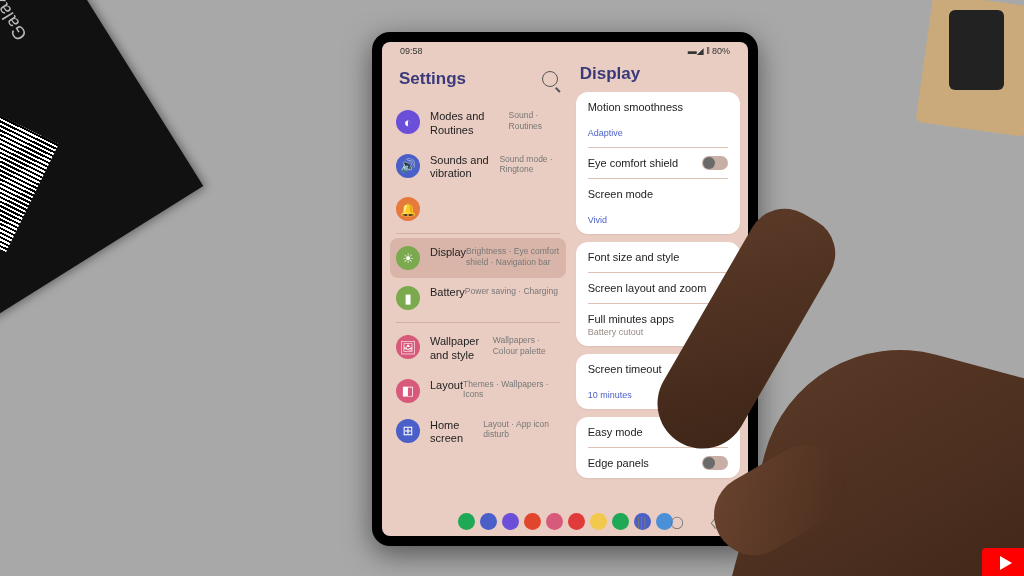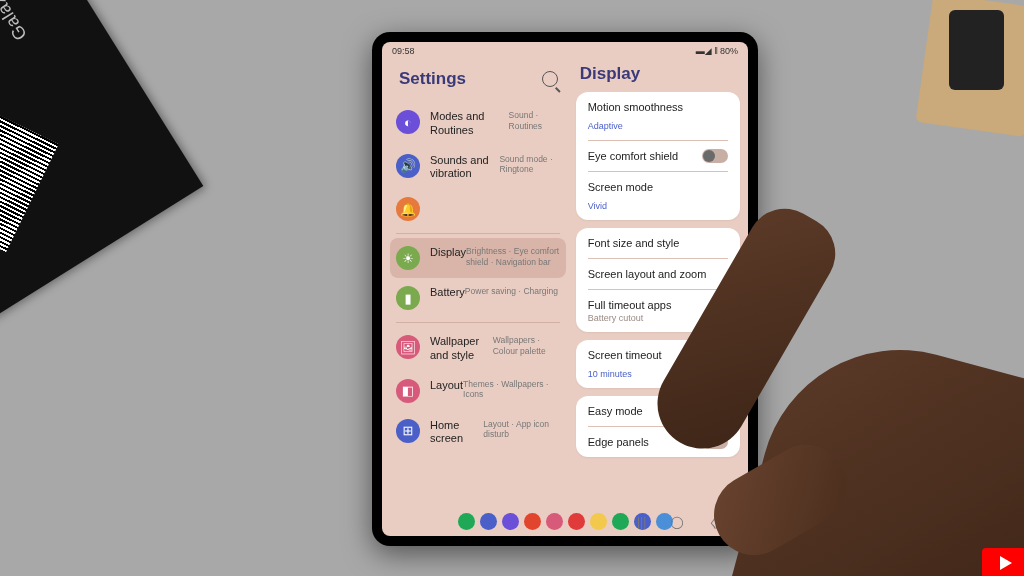--- a/index.html
+++ b/index.html
@@ -7,21 +7,21 @@
   .box-text{position:absolute;left:14px;top:44px;color:#bcbcbc;font-size:18px;font-weight:400;transform:rotate(-122deg);transform-origin:left top;letter-spacing:.5px}
   .barcode{position:absolute;left:60px;top:135px;width:120px;height:70px;background:repeating-linear-gradient(90deg,#fff 0 2px,#000 2px 4px);transform:rotate(-32deg)}
   .desk-obj{position:absolute;right:-10px;top:0;width:110px;height:130px;background:#caa97a;transform:rotate(8deg);border-radius:6px}
   .desk-obj2{position:absolute;right:20px;top:10px;width:55px;height:80px;background:#222;border-radius:6px}
   .yt{position:absolute;right:-2px;bottom:-2px;width:44px;height:30px;background:#f00;border-radius:4px}
   .yt:before{content:"";position:absolute;left:18px;top:8px;border-left:12px solid #fff;border-top:7px solid transparent;border-bottom:7px solid transparent}
 
   .device{position:absolute;left:372px;top:32px;width:386px;height:514px;background:#000;border-radius:18px;box-shadow:0 8px 28px rgba(0,0,0,.5)}
   .screen{position:absolute;left:10px;top:10px;right:10px;bottom:10px;background:#e9cdc2;border-radius:8px;overflow:hidden;display:flex;flex-direction:column}
 
-  .sbar{display:flex;justify-content:space-between;font-size:9px;padding:4px 10px;color:#333}
+  .sbar{display:flex;justify-content:space-between;font-size:9px;padding:4px 18px;color:#333}
   .sbar .r{display:flex;gap:2px;align-items:center}
 
   .cols{flex:1;display:flex;overflow:hidden}
   .left{width:48%;display:flex;flex-direction:column;padding:0 6px 0 8px}
   .right{flex:1;display:flex;flex-direction:column;padding:0 8px 0 4px}
 
   .lhead{display:flex;justify-content:space-between;align-items:center;padding:4px 8px 8px 4px}
   .lhead h1{margin:5px;font-size:17px;font-weight:700;color:#3a3a7a}
   .sicon{width:14px;height:14px;border:1.5px solid #555;border-radius:50%;position:relative}
   .sicon:after{content:"";position:absolute;right:-4px;bottom:-4px;width:6px;height:1.5px;background:#555;transform:rotate(45deg)}
@@ -33,21 +33,21 @@
   .item.sel{background:#d9b5a9}
   .ic{width:24px;height:24px;border-radius:50%;flex-shrink:0;display:flex;align-items:center;justify-content:center;color:#fff;font-size:13px}
   .item .txt{display:flex;flex-direction:row;line-height:1.25}
   .item .t{font-size:11px;color:#222}
   .item .s{font-size:8.5px;color:#777}
   .divL{height:1px;background:#d2b0a4;margin:4px 6px}
 
   .card{background:#ffffff;border-radius:12px;margin-bottom:8px;box-shadow:0 1px 2px rgba(0,0,0,.06)}
   .row{padding:9px 12px;display:flex;flex-direction:column;position:relative}
   .row .t{font-size:11px;color:#222}
-  .row .v{font-size:9px;color:#4a5fc8;margin-top:8px}
+  .row .v{font-size:9px;color:#4a5fc8;margin-top:15px}
   .row .d{font-size:9px;color:#9a8a84;margin-top:2px}
   .div{height:1px;background:#dcc0b4;margin:0 12px}
   .tgl{position:absolute;right:12px;top:50%;transform:translateY(-50%);width:26px;height:14px;background:#c7afa6;border-radius:8px}
   .tgl:after{content:"";position:absolute;left:1px;top:1px;width:12px;height:12px;background:#6a6a6a;border-radius:50%}
 
   .dock{display:flex;justify-content:center;gap:5px;padding:4px 0 6px 0}
   .dock .d{width:17px;height:17px;border-radius:50%}
   .nav{position:absolute;right:28px;bottom:4px;display:flex;gap:24px;color:#777;font-size:12px}
 
   .finger{position:absolute;left:700px;top:200px;width:340px;height:380px;pointer-events:none}
@@ -164,21 +164,21 @@
             <div class="card">
               <div class="row">
                 <span class="t">Font size and style</span>
               </div>
               <div class="div"></div>
               <div class="row">
                 <span class="t">Screen layout and zoom</span>
               </div>
               <div class="div"></div>
               <div class="row">
-                <span class="t">Full timeout apps</span>
+                <span class="t">Full minutes apps</span>
                 <span class="d">Battery cutout</span>
               </div>
             </div>
             <div class="card">
               <div class="row">
                 <span class="t">Screen timeout</span>
                 <span class="v">10 minutes</span>
               </div>
             </div>
             <div class="card">

